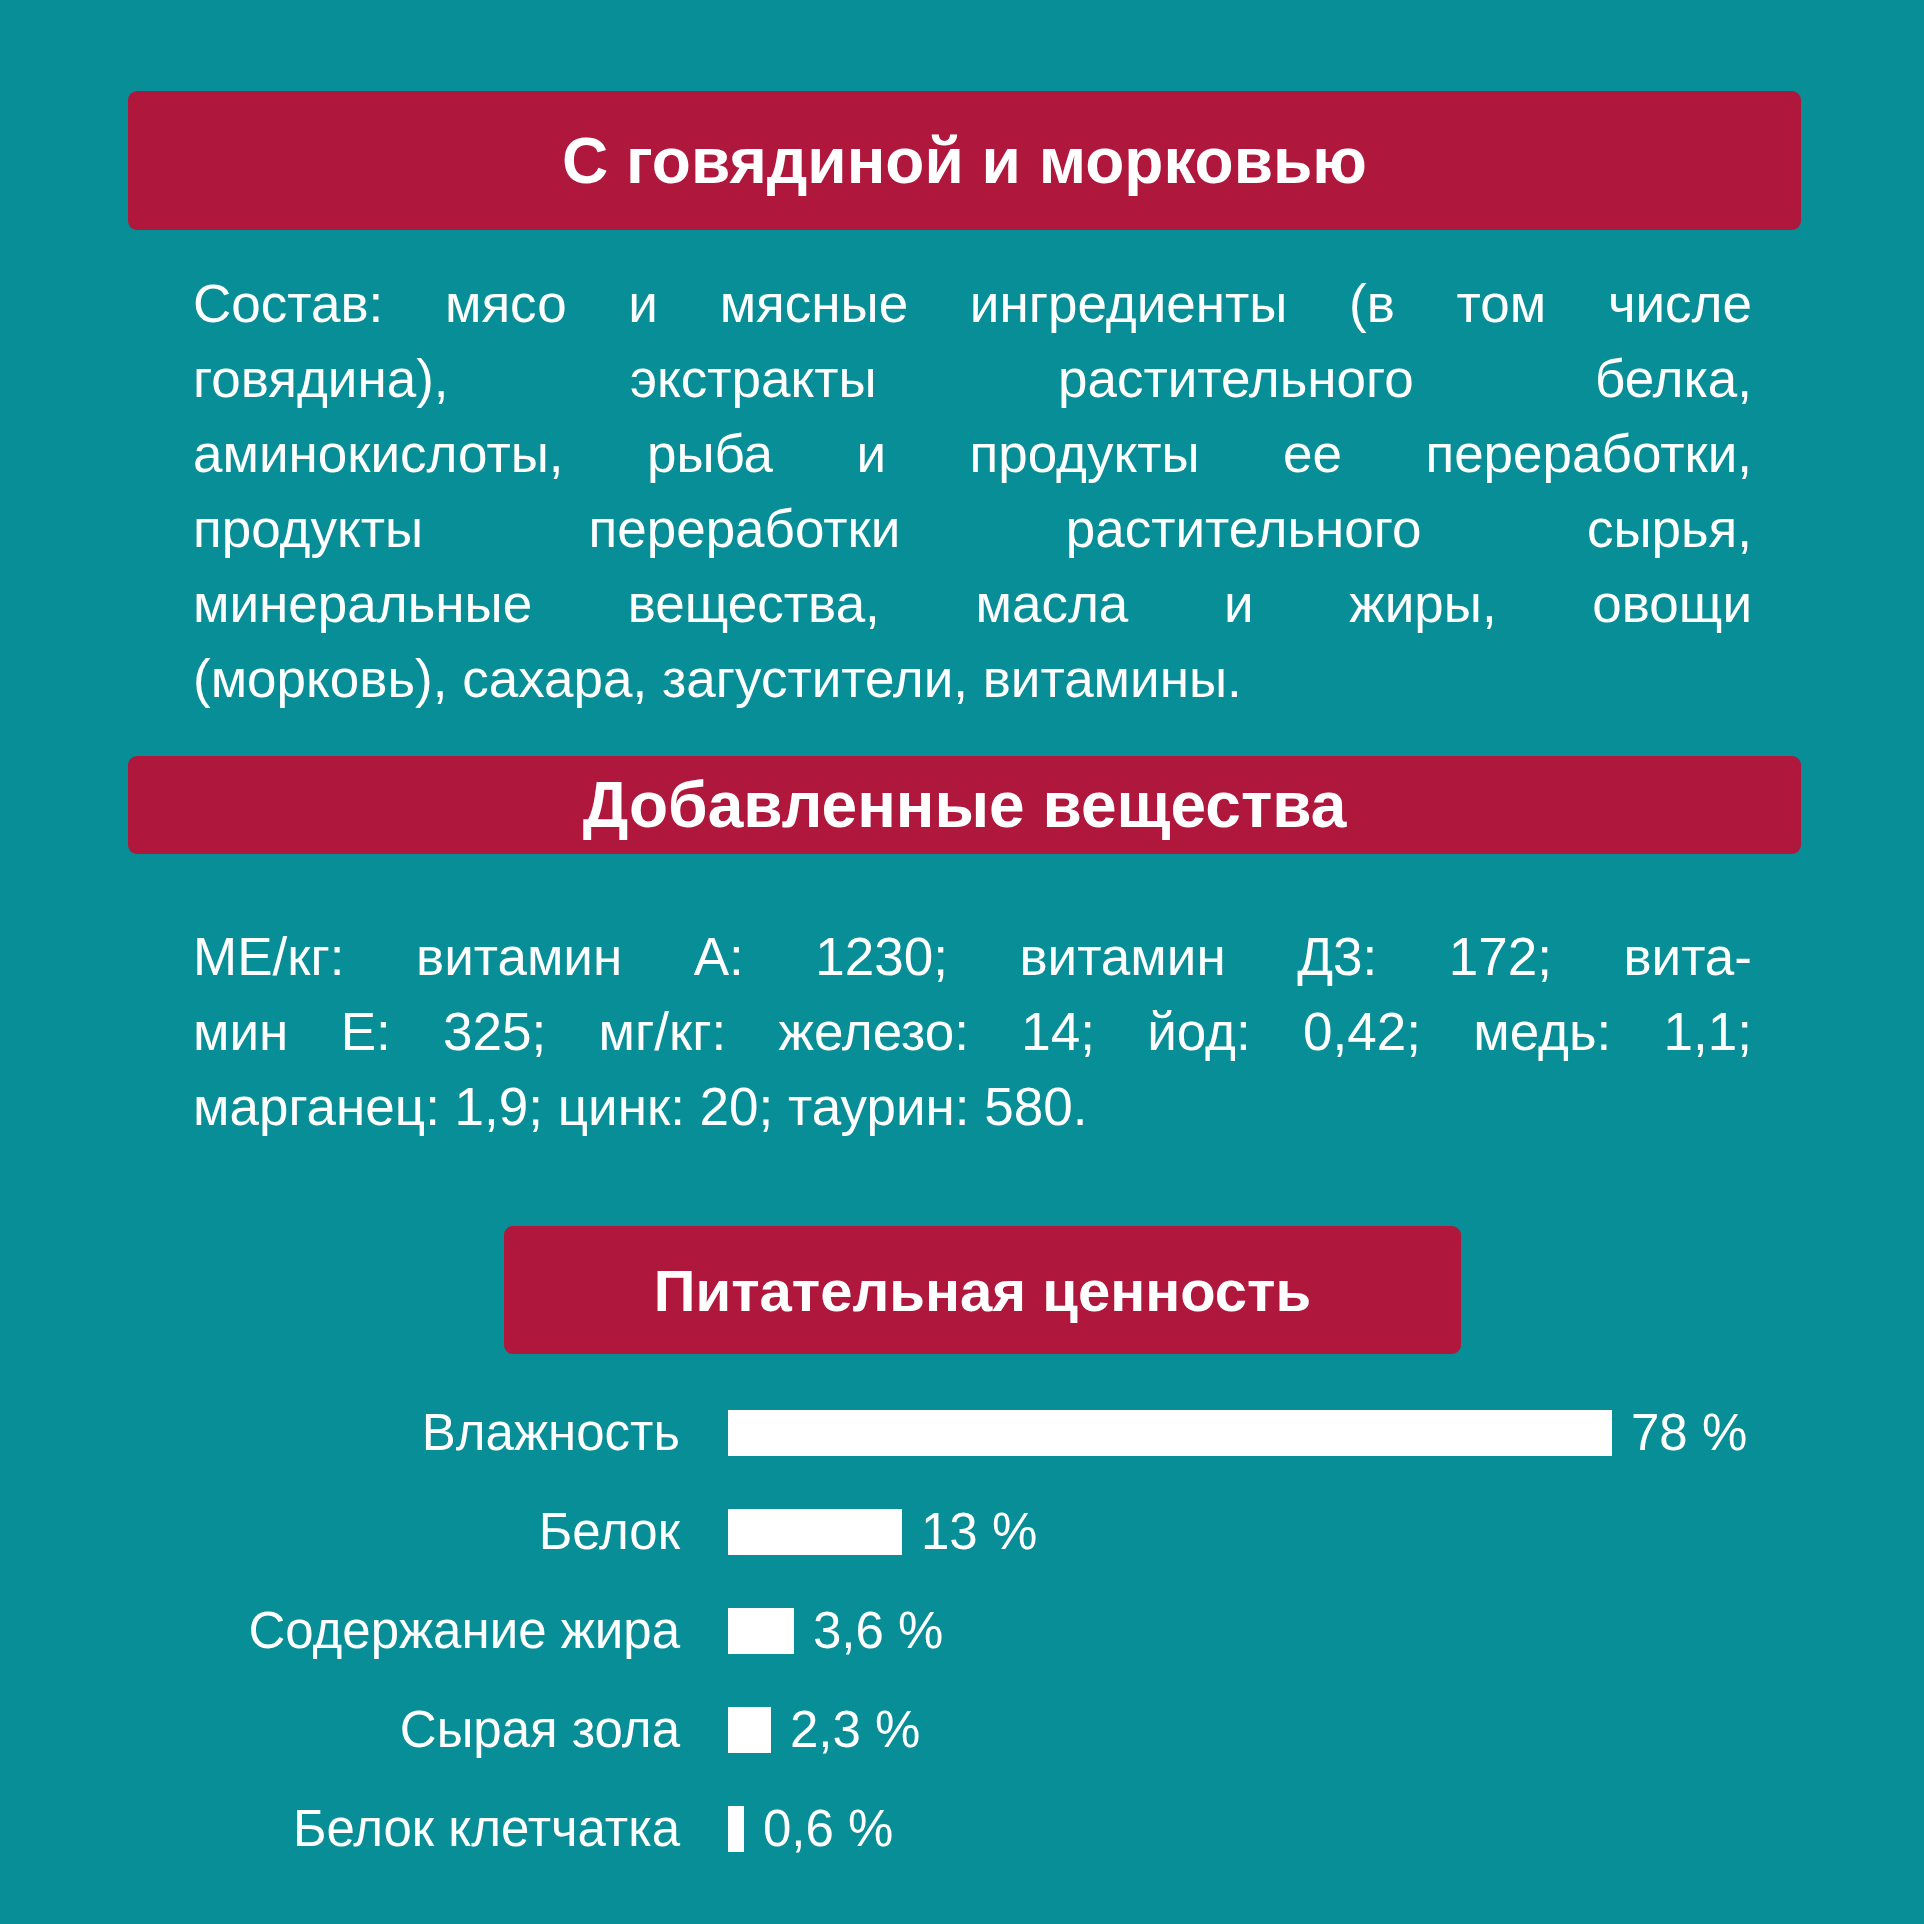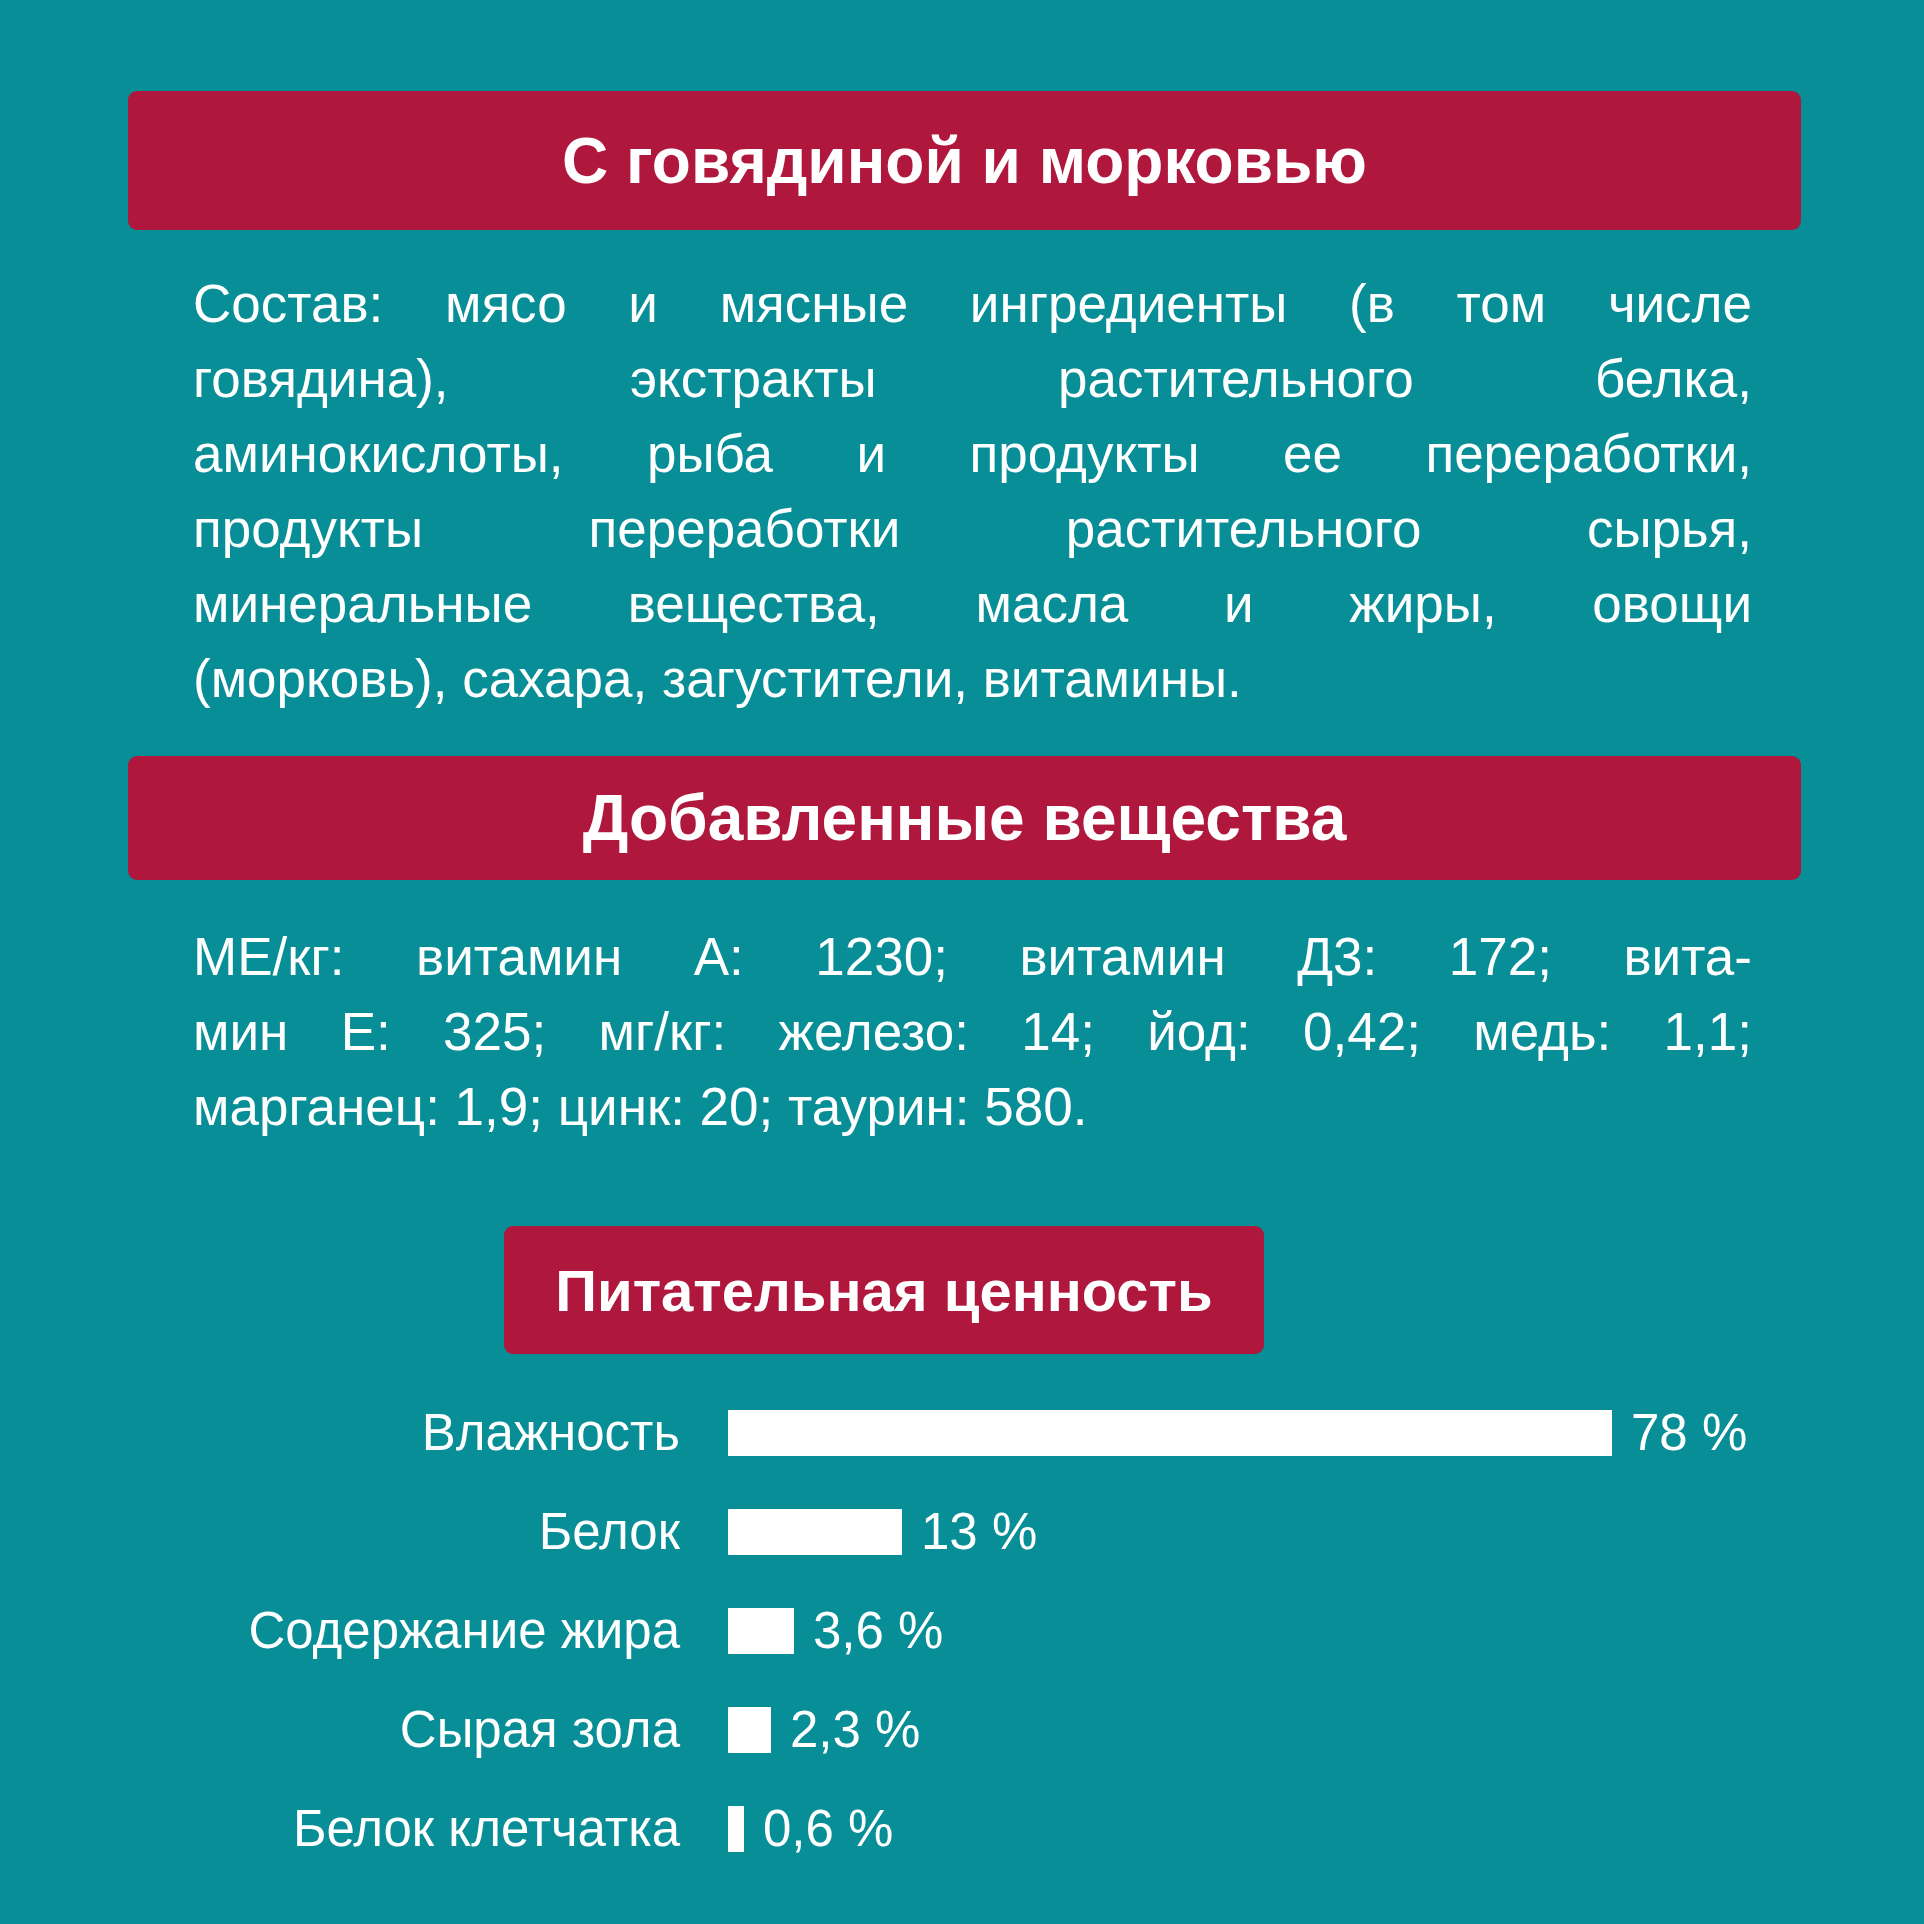--- a/index.html
+++ b/index.html
@@ -28,26 +28,26 @@
     color: #FFFFFF;
     white-space: nowrap;
   }
   #flavor-bar {
     left: 128px; top: 91px;
     width: 1673px; height: 139px;
     font-size: 64px;
   }
   #additives-bar {
     left: 128px; top: 756px;
-    width: 1673px; height: 124px;
+    width: 1673px; height: 98px;
     font-size: 64px;
   }
   #nutrition-bar {
     left: 504px; top: 1226px;
-    width: 760px; height: 128px;
+    width: 957px; height: 128px;
     font-size: 58px;
   }
   .paragraph {
     position: absolute;
     left: 193px;
     width: 1559px;
     font-size: 53px;
     line-height: 75px;
     color: #FFFFFF;
   }

